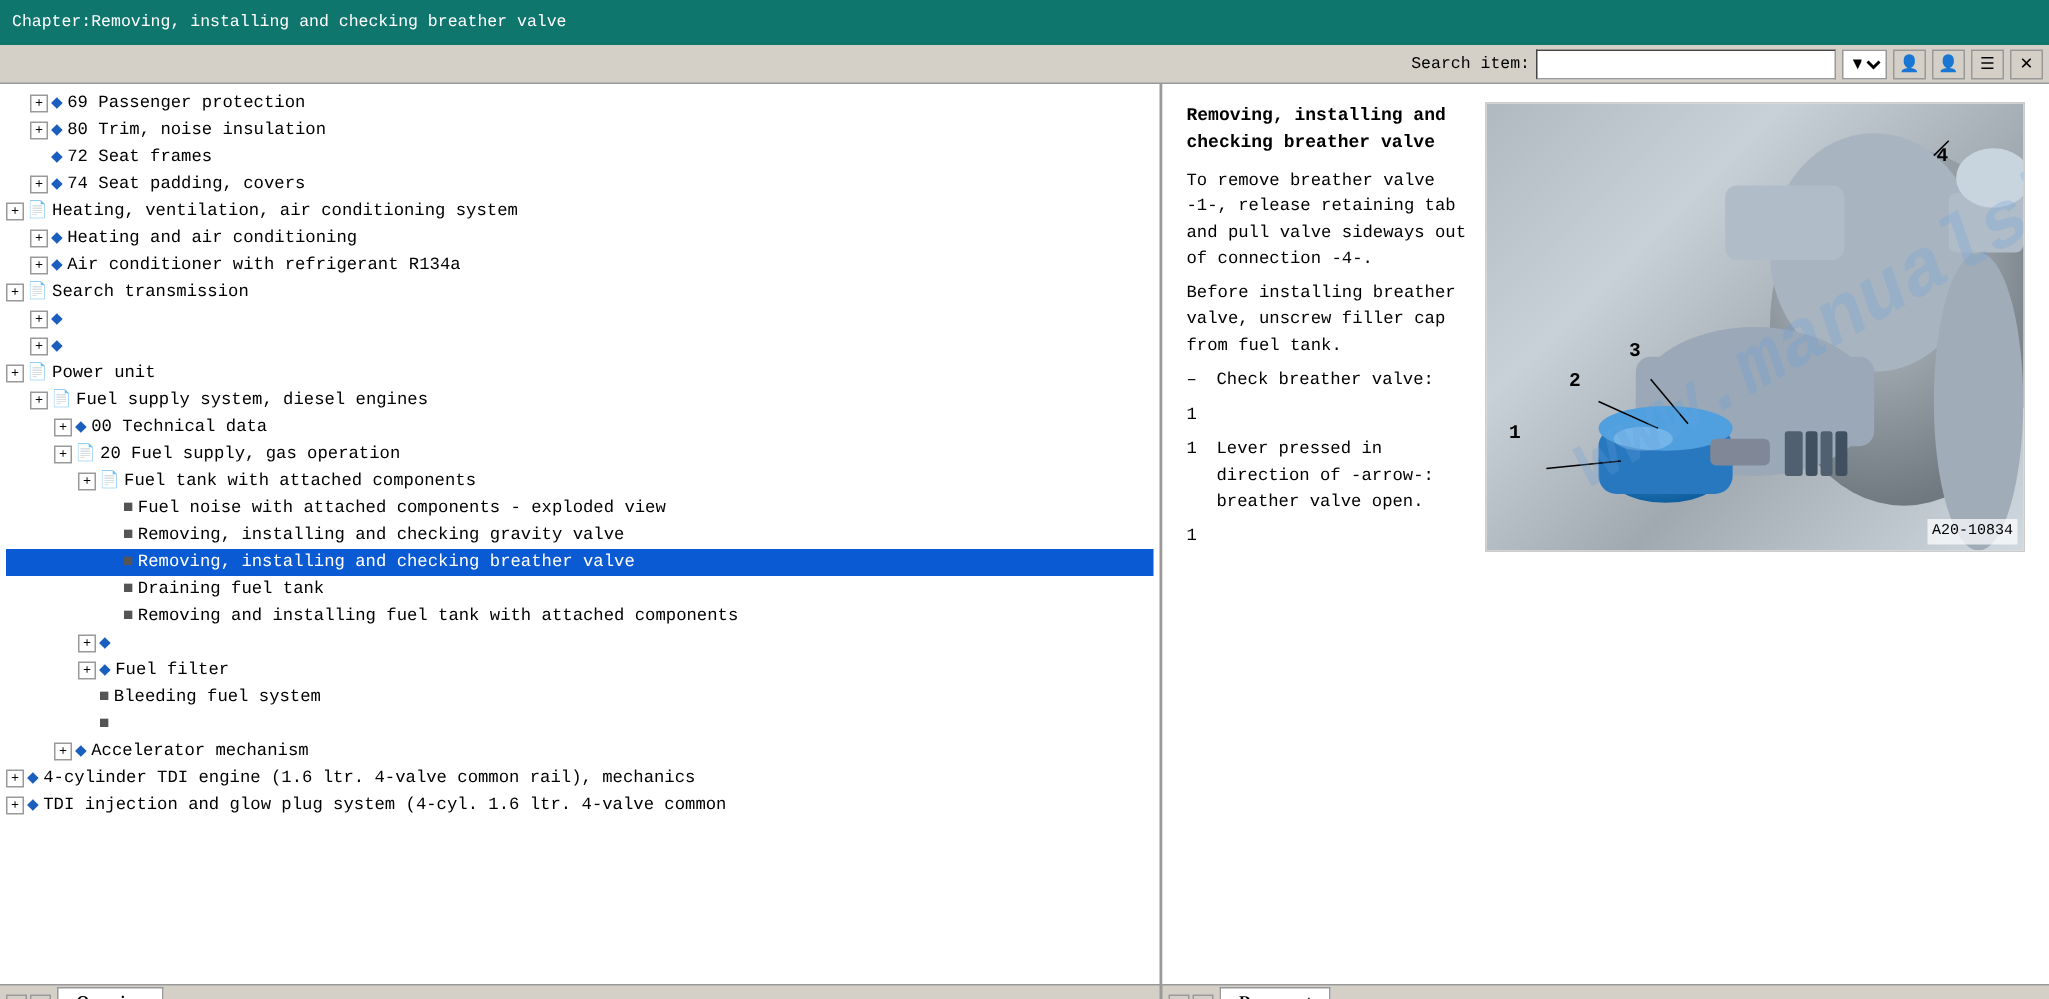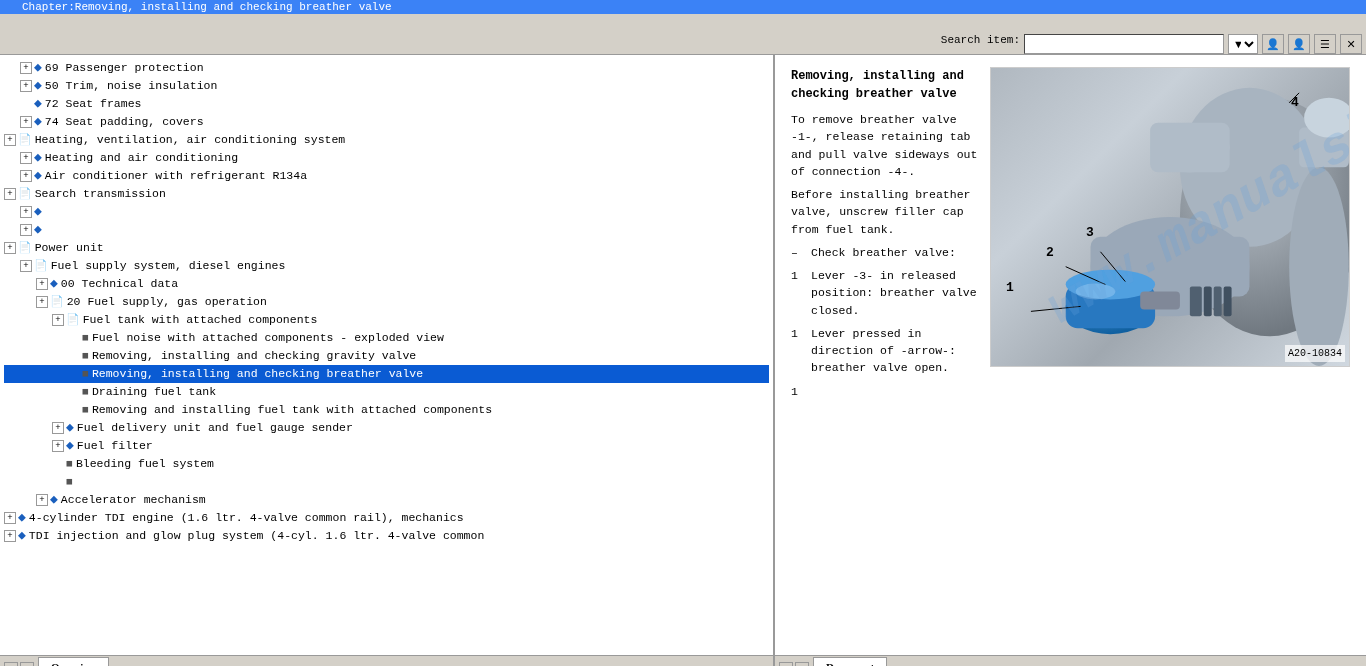--- a/index.html
+++ b/index.html
@@ -1,32 +1,33 @@
 <!DOCTYPE html>
 <html><head>
   <meta charset="utf-8">
   <style>
     * { box-sizing: border-box; margin: 0; padding: 0; }
     body { font-family: 'Courier New', Courier, monospace; font-size: 12px; background: #d4d0c8; color: #000; overflow: hidden; }
 
     .title-bar {
-      background: #3b82f6;
+      background: #0f766e;
       color: white;
-      padding: 2px 22px;
-      font-size: 11px;
-      height: 14px;
+      padding: 2px 8px;
+      font-size: 11px;
+      height: 30px;
       display: flex;
       align-items: center;
     }
 
     .toolbar {
       background: #d4d0c8;
       border-bottom: 1px solid #999;
-      padding: 20px 4px;
-      display: flex;
+      padding: 6px 4px;
+      display: flex;
+      align-items: center;
       height: 26px;
       gap: 4px;
     }
 
     .toolbar-label {
       font-size: 11px;
     }
 
     .toolbar-input {
       border: 1px inset #999;
@@ -295,21 +296,21 @@
     <div class="tree-container">
 
     <div class="tree-item indent-1">
           <span class="expand-icon">+</span>
           <span class="node-icon blue-diamond">◆</span>
           <span>69 Passenger protection</span>
         </div>
         <div class="tree-item indent-1">
           <span class="expand-icon">+</span>
           <span class="node-icon blue-diamond">◆</span>
-          <span>50 Trim, noise insulation</span>
+          <span>80 Trim, noise insulation</span>
         </div>
         <div class="tree-item indent-1">
           <span style="display:inline-block;width:14px;"></span>
           <span class="node-icon blue-diamond">◆</span>
           <span>72 Seat frames</span>
         </div>
         <div class="tree-item indent-1">
           <span class="expand-icon">+</span>
           <span class="node-icon blue-diamond">◆</span>
           <span>74 Seat padding, covers</span>
@@ -388,21 +389,20 @@
           <span>Draining fuel tank</span>
         </div>
         <div class="tree-item indent-4">
           <span style="display:inline-block;width:14px;"></span>
           <span class="doc-icon">■</span>
           <span>Removing and installing fuel tank with attached components</span>
         </div>
         <div class="tree-item indent-3">
           <span class="expand-icon">+</span>
           <span class="node-icon blue-diamond">◆</span>
-          <span>Fuel delivery unit and fuel gauge sender</span>
         </div>
         <div class="tree-item indent-3">
           <span class="expand-icon">+</span>
           <span class="node-icon blue-diamond">◆</span>
           <span>Fuel filter</span>
         </div>
         <div class="tree-item indent-3">
           <span style="display:inline-block;width:14px;"></span>
           <span class="doc-icon">■</span>
           <span>Bleeding fuel system</span>
@@ -501,21 +501,20 @@
       </div>
       <div class="doc-text">
         Before installing breather valve, unscrew filler cap from fuel tank.
       </div>
       <div class="doc-list-item">
         <span class="doc-list-marker">–</span>
         <span>Check breather valve:</span>
       </div>
       <div class="doc-list-item">
         <span class="doc-list-marker">1</span>
-        <span>Lever -3- in released position: breather valve closed.</span>
       </div>
       <div class="doc-list-item">
         <span class="doc-list-marker">1</span>
         <span>Lever pressed in direction of -arrow-: breather valve open.</span>
       </div>
       <div class="doc-list-item">
         <span class="doc-list-marker">1</span>
       </div>
     </div>
   </div>

